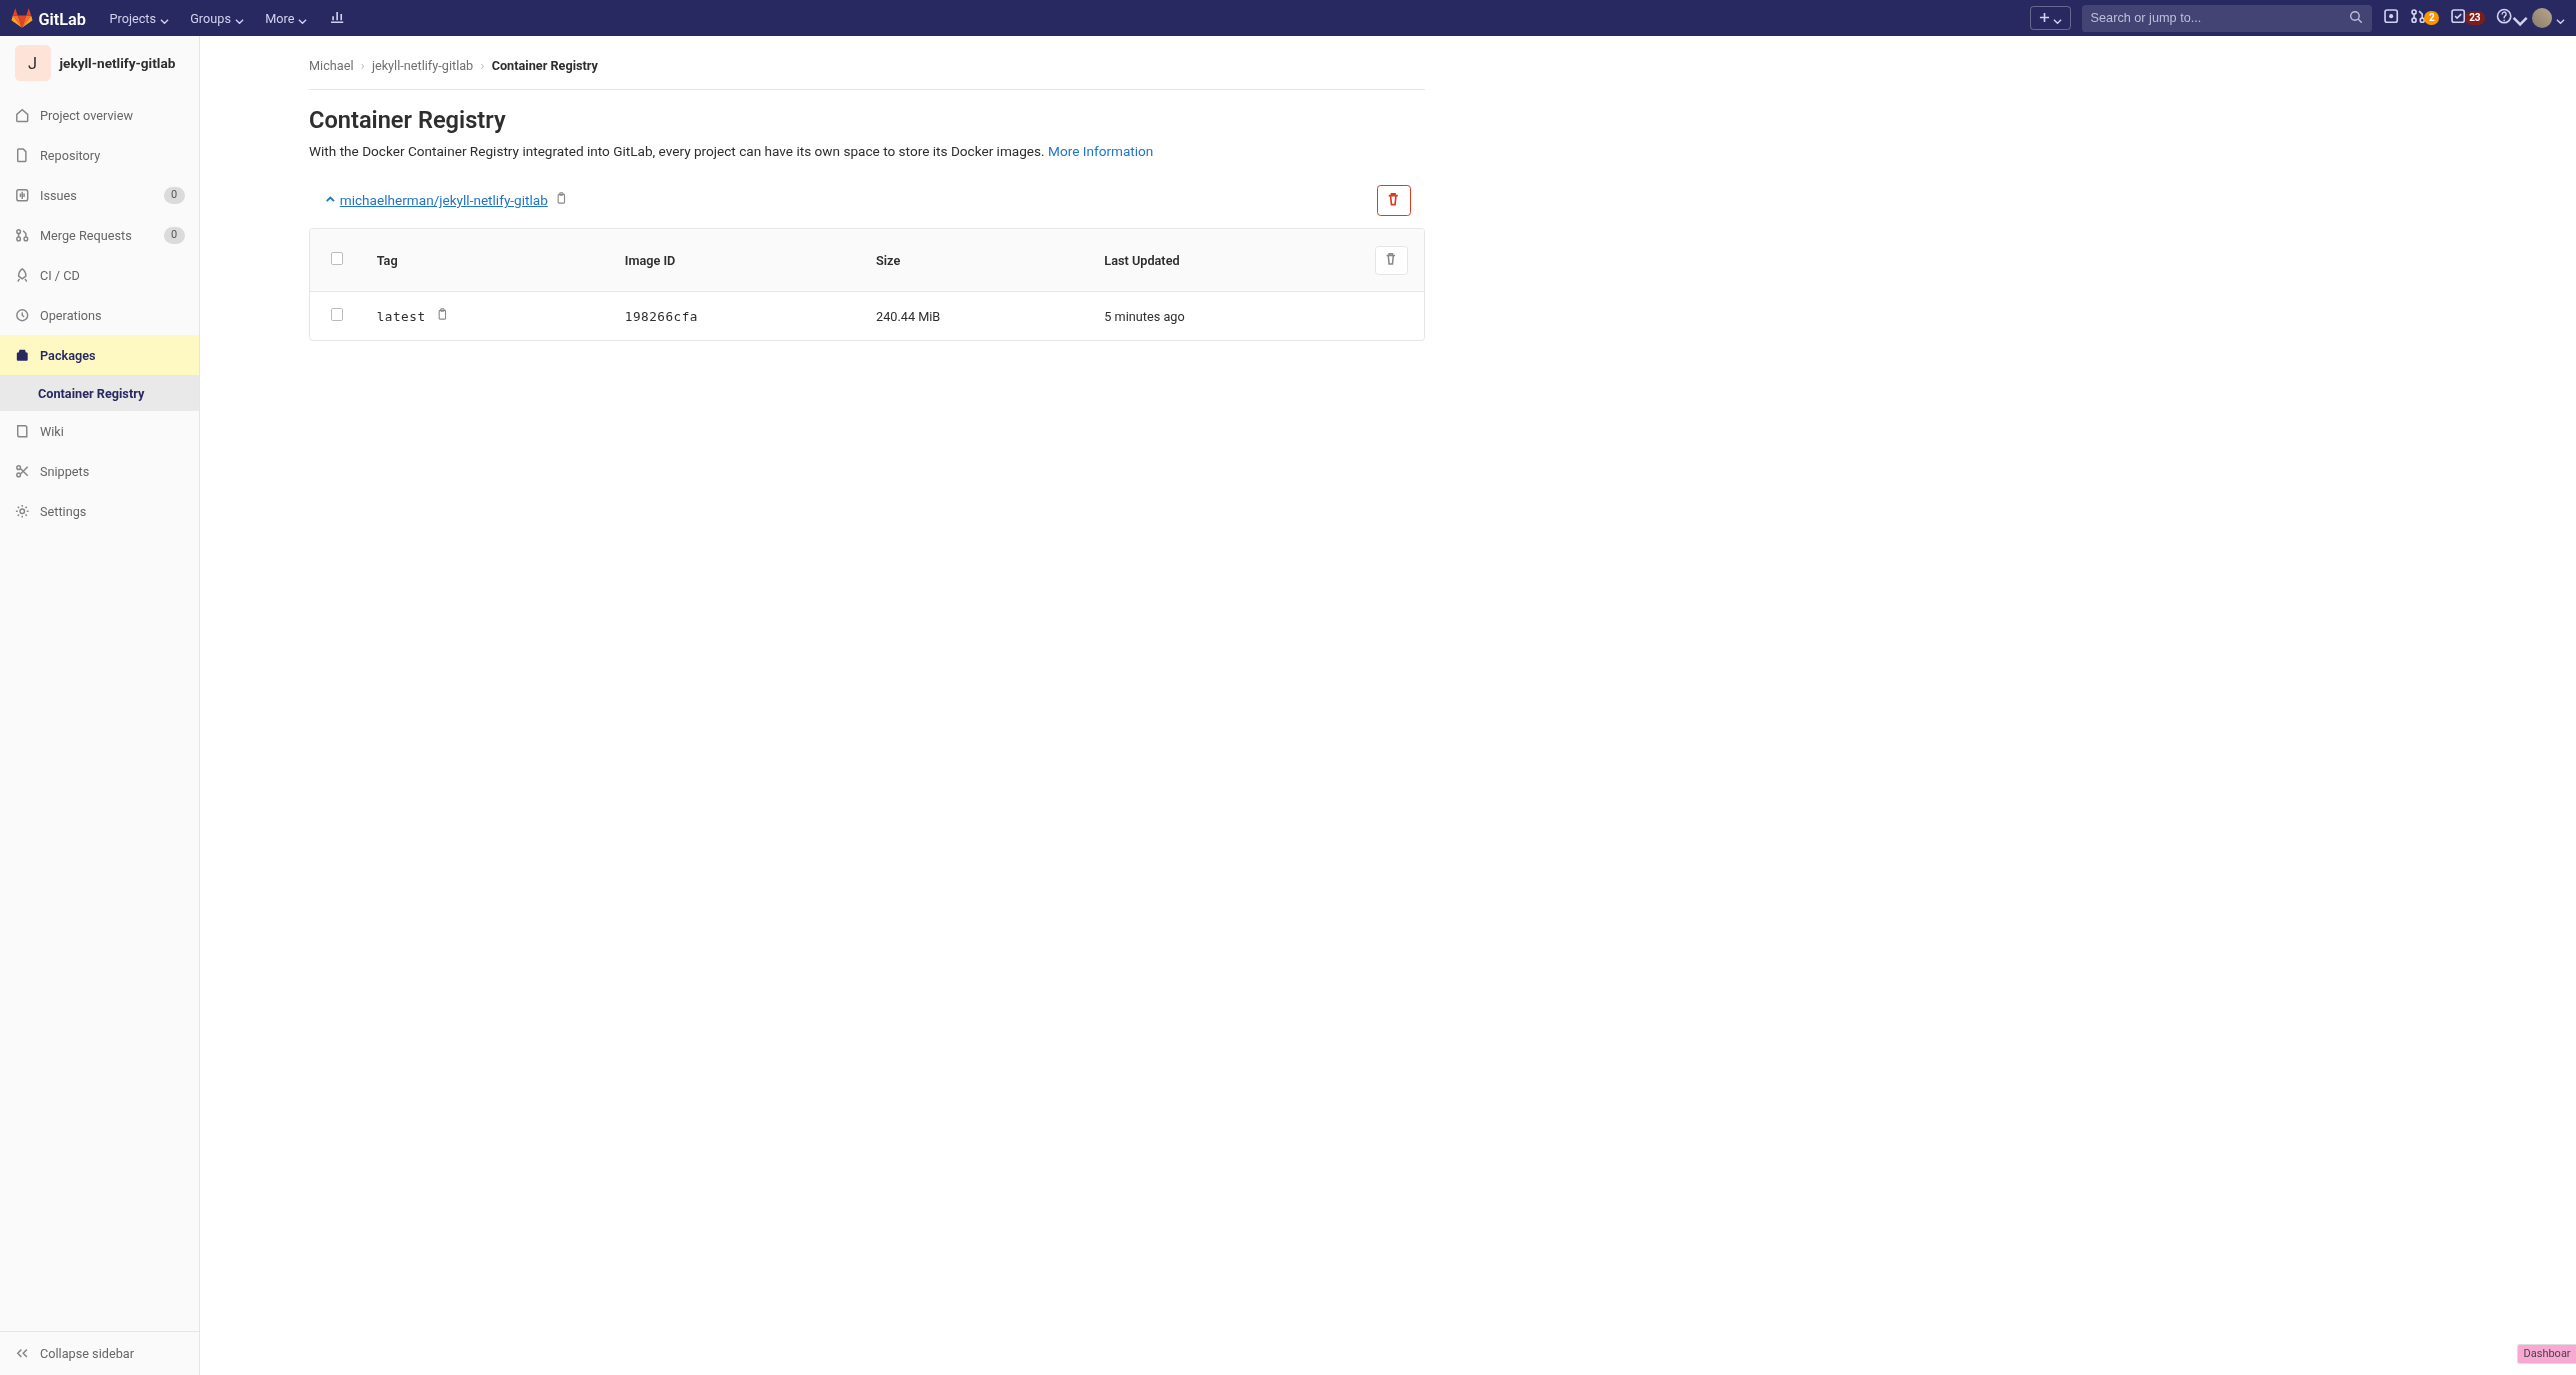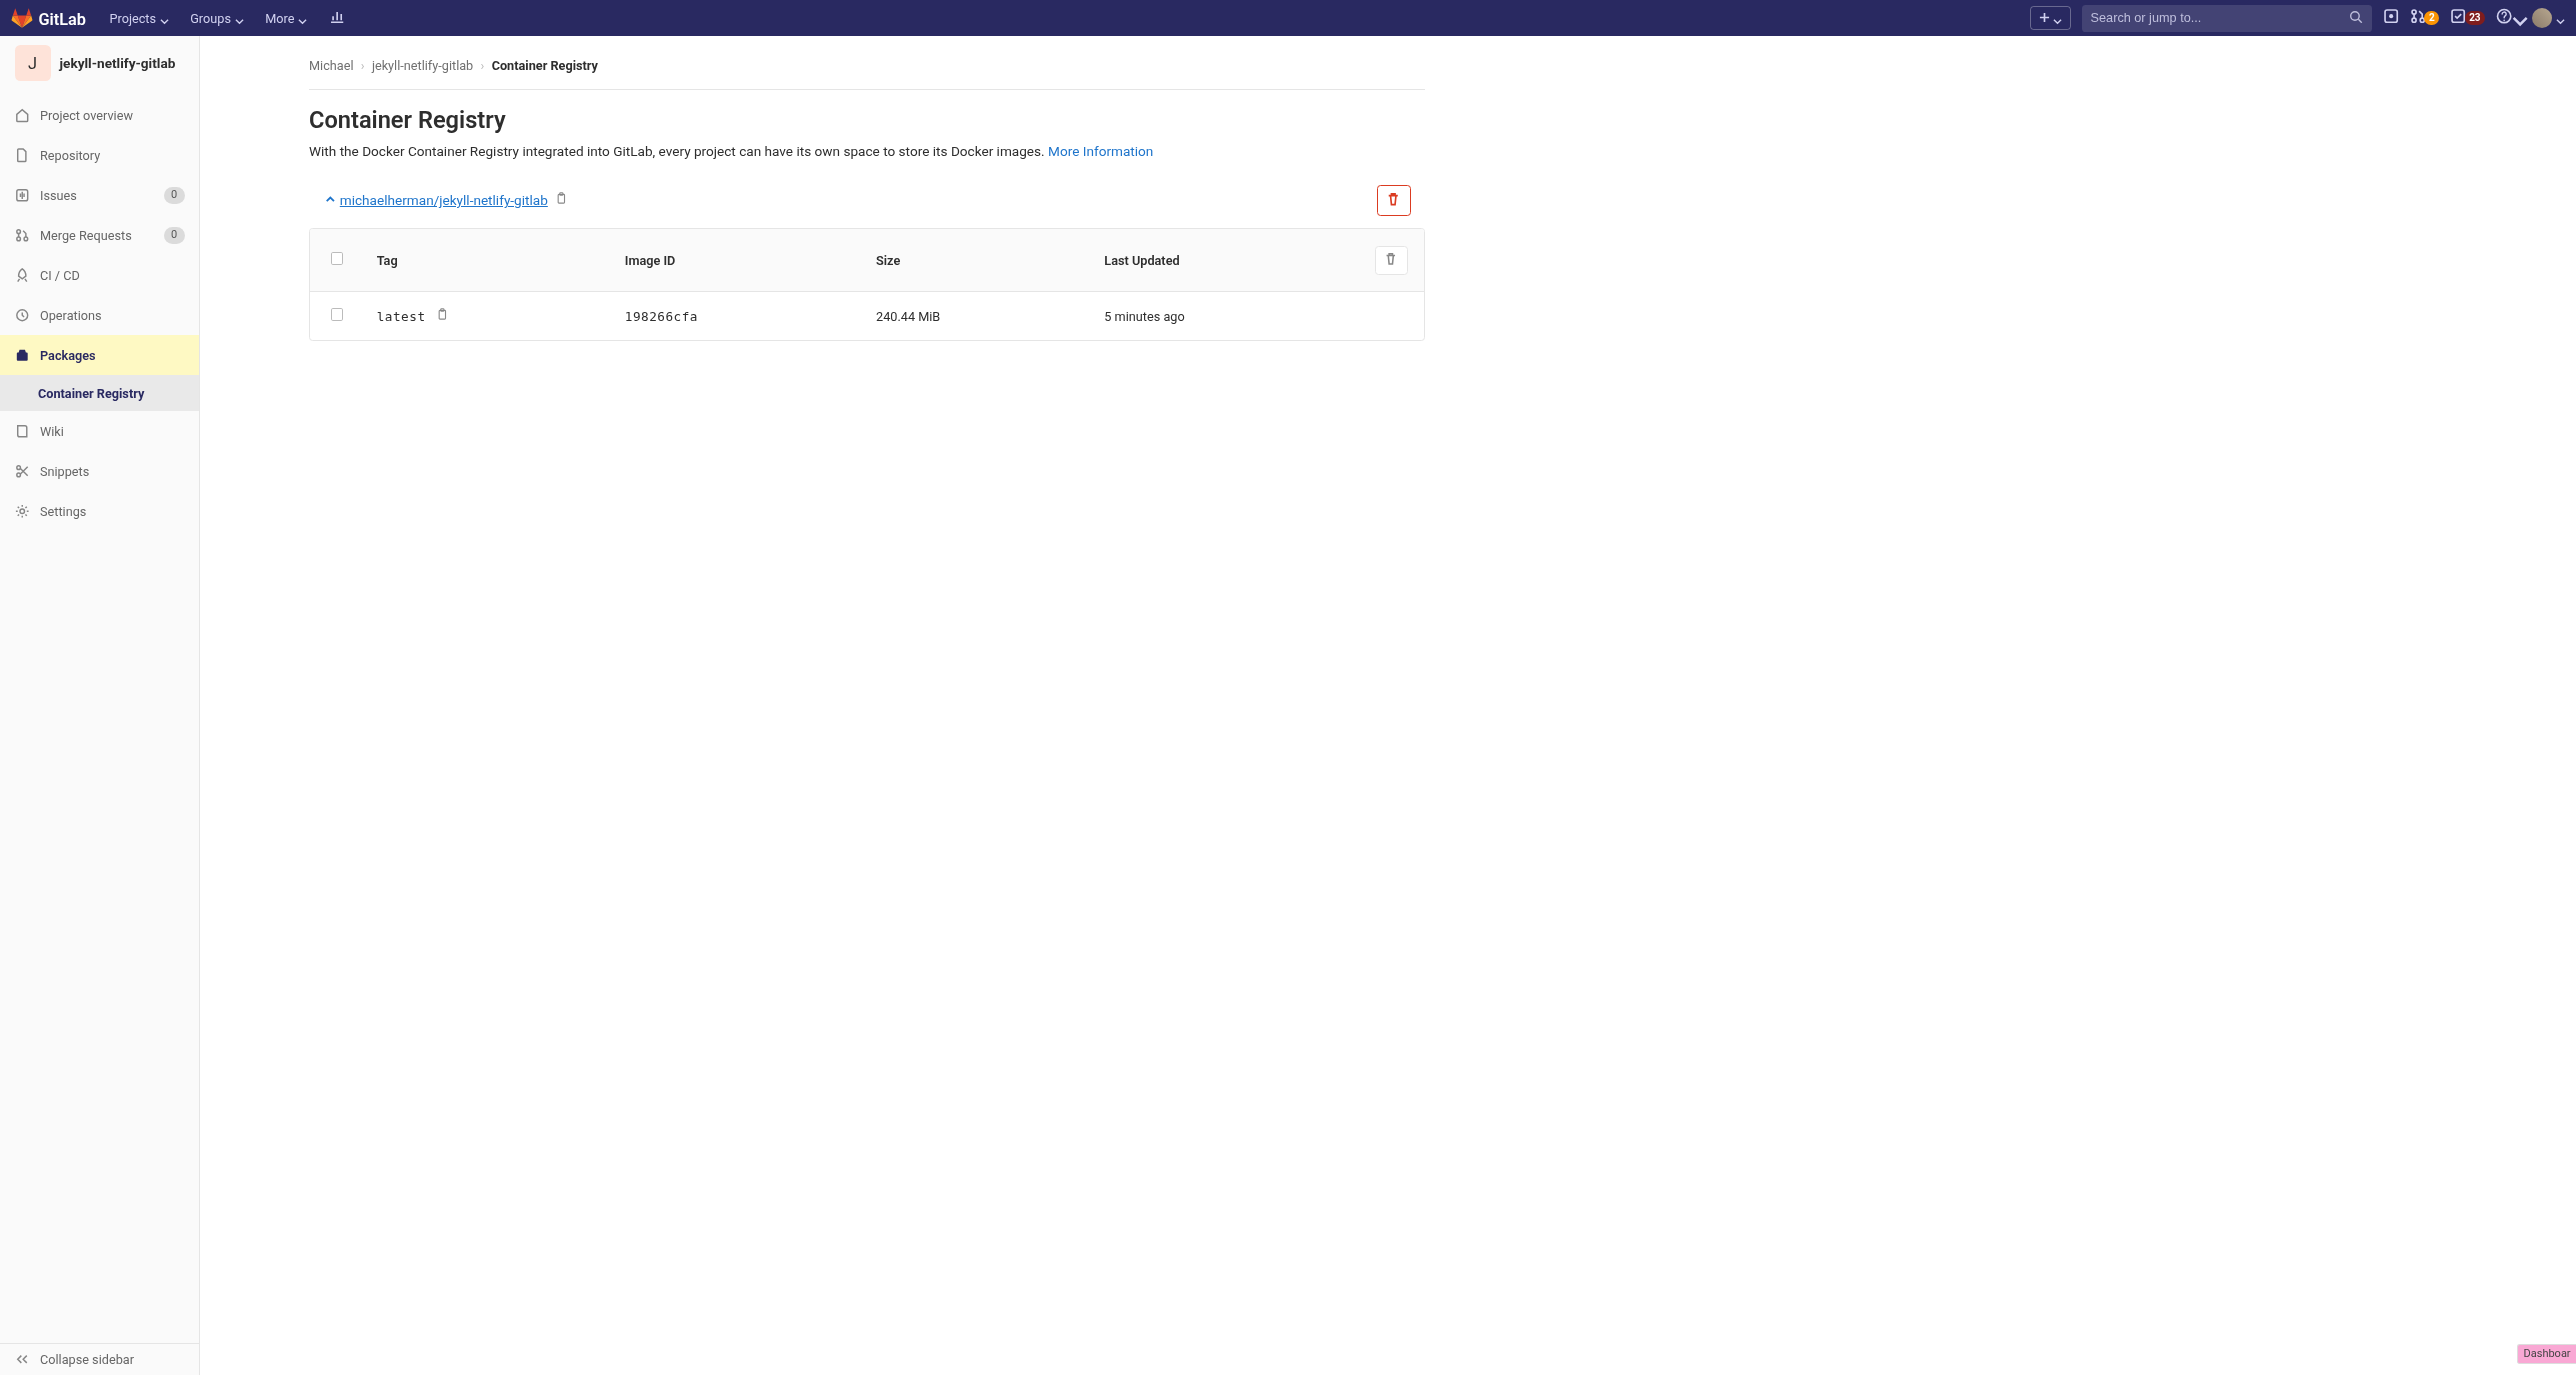--- a/index.html
+++ b/index.html
@@ -37,21 +37,21 @@
 .sidebar-item.active { background: #fef9c3; color: #292961; font-weight: 600; }
 .sidebar-item.active .sb-icon svg { stroke: #292961; fill: none; }
 .sidebar-item.active .sb-icon.fill svg { fill:#292961; stroke:none; }
 .sb-icon { width: 14.5px; height: 14.5px; display: flex; align-items: center; justify-content: center; }
 .sb-icon svg { width: 14.5px; height: 14.5px; stroke: #868686; fill: none; stroke-width: 1.6; }
 .sb-icon.fill svg { fill:#868686; stroke:none; }
 .sb-label { flex: 1; font-size: 12.7px; }
 .sb-count { background: #dbdbdb; color: #555; font-size: 11px; padding: 0 7.3px; border-radius: 9px; line-height: 16.3px; }
 .sidebar-subitem { display: flex; align-items: center; padding: 0 14.5px 0 36px; height: 36px; color: #666; cursor: pointer; }
 .sidebar-subitem.active { background: #e9e9e9; color: #292961; font-weight: 700; border-left: 2.7px solid transparent; }
-.sidebar-footer { border-top: 0.9px solid #e5e5e5; height: 32px; display: flex; align-items: center; gap: 11px; padding: 0 14.5px; color: #666; cursor: pointer; }
+.sidebar-footer { border-top: 0.9px solid #e5e5e5; height: 44px; display: flex; align-items: center; gap: 11px; padding: 0 14.5px; color: #666; cursor: pointer; }
 
 
 .main { margin-left: 200px; margin-top: 36px; padding: 14.5px 45px 36px 109px; max-width: 1270px; }
 .breadcrumb { display: flex; align-items: flex-start; gap: 7.3px; color: #707070; font-size: 12.7px; padding: 7.3px 0 16.3px; }
 .breadcrumb a { color: #707070; text-decoration: none; }
 .breadcrumb .current { color: #2e2e2e; font-weight: 700; }
 .bc-sep { color: #bbb; }
 hr.divider { border: none; border-top: 0.9px solid #e5e5e5; }
 .page-title { font-size: 23.6px; font-weight: 600; margin: 16.3px 0 9px; color: #2e2e2e; }
 .page-desc { color: #2e2e2e; font-size: 13.6px; margin-bottom: 25.4px; }

